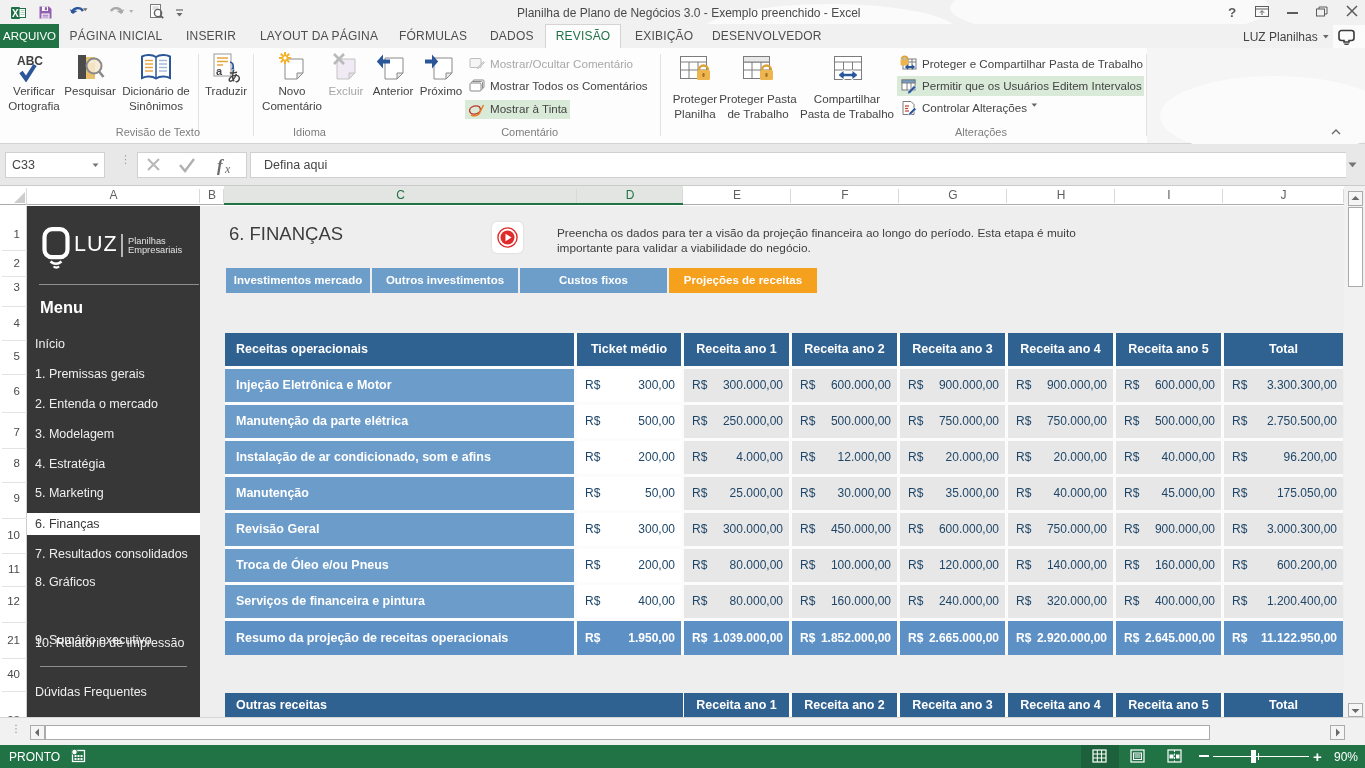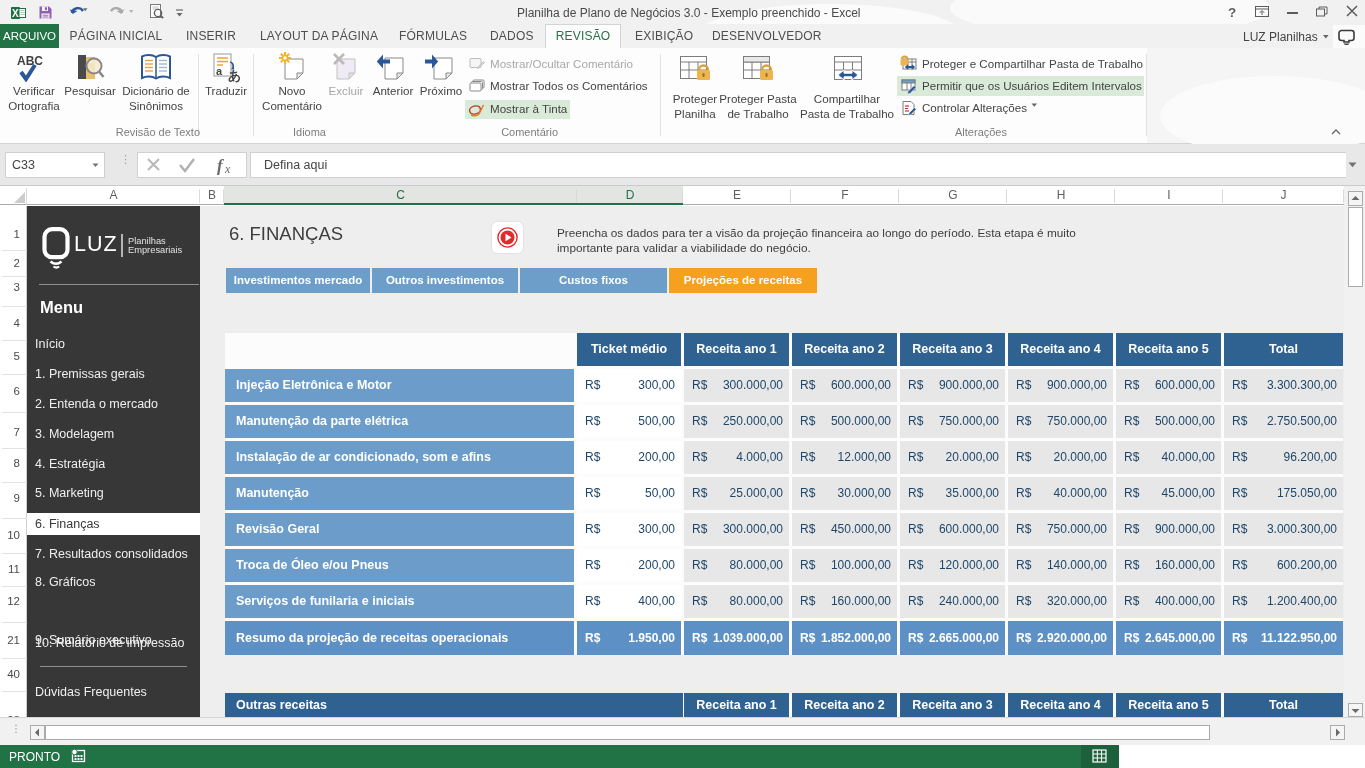--- a/index.html
+++ b/index.html
@@ -30,21 +30,21 @@
 .mi{left:8px;width:160px;font-size:12.5px;color:#efefef;height:16px;line-height:16px;}
 .thdr{background:#2f6191;color:#fff;font-weight:700;font-size:12.5px;text-align:center;}
 .tlbl{background:#6c9cc9;color:#fff;font-weight:700;font-size:12.5px;line-height:33px;padding-left:11px;}
 .cell{font-size:12px;color:#1f4668;}
 .cell .rs{position:absolute;left:8px;}
 .cell .vl{position:absolute;right:6px;}
 .tabbtn{top:268px;height:25px;background:#6d9ec9;color:#fff;font-weight:700;font-size:11.5px;text-align:center;line-height:25px;}
 #hscroll{left:0;top:717px;width:1365px;height:28px;background:#f1f1f1;border-top:1px solid #d6d6d6;}
 #vscroll{left:1344px;top:186px;width:21px;height:531px;background:#f1f1f1;}
 .sbox{background:#f5f5f5;border:1px solid #ababab;}
-#statusbar{left:0;top:745px;width:1102px;height:23px;background:#217346;color:#fff;}
+#statusbar{left:0;top:745px;width:1365px;height:23px;background:#217346;color:#fff;}
 </style></head><body>
 <div id="app">
 
 <div class="a" id="titlebar">
  <div class="a cloud" style="left:700px;top:4px;width:260px;height:58px;background:#fbfbfb;"></div>
  <div class="a cloud" style="left:950px;top:-22px;width:320px;height:60px;background:#fafafa;"></div>
  <div class="a" style="left:500px;top:36px;width:170px;height:12px;border-bottom:3px solid #e9e9e9;border-radius:50%;"></div>
  <div class="a cloud" style="left:1060px;top:26px;width:140px;height:40px;background:#fcfcfc;"></div>
  <div class="a" style="left:11px;top:6px;width:15px;height:14px;">
   <svg width="15" height="14">
@@ -501,20 +501,21 @@
       </div>
 <div class="a" style="left:557px;top:20px;width:540px;height:32px;font-size:11.8px;line-height:15px;color:#3d3d3d;">Preencha os dados para ter a visão da projeção financeira ao longo do período. Esta etapa é muito importante para validar a viabilidade do negócio.</div>
 <div class="a tabbtn" style="left:226px;top:62px;width:144px;background:#6d9ec9;">Investimentos mercado</div>
 <div class="a tabbtn" style="left:372px;top:62px;width:146px;background:#6d9ec9;">Outros investimentos</div>
 <div class="a tabbtn" style="left:520px;top:62px;width:147px;background:#6d9ec9;">Custos fixos</div>
 <div class="a tabbtn" style="left:669px;top:62px;width:148px;background:#f6a11e;">Projeções de receitas</div>
 </div>
     <div class="a" style="left:0;top:0;width:1365px;height:768px;pointer-events:none;">
 <div class="a" style="left:225px;top:333px;width:1118px;height:322px;background:#fcfcfc;"></div>
 <div class="a" style="left:225px;top:693px;width:1118px;height:25px;background:#fcfcfc;"></div>
+<div class="a thdr" style="left:225px;top:333px;width:349px;height:33px;text-align:left;line-height:33px;padding-left:11px;">Receitas operacionais</div>
 <div class="a thdr" style="left:577px;top:333px;width:104px;height:33px;line-height:33px;">Ticket médio</div>
 <div class="a thdr" style="left:684px;top:333px;width:105px;height:33px;line-height:33px;">Receita ano 1</div>
 <div class="a thdr" style="left:792px;top:333px;width:105px;height:33px;line-height:33px;">Receita ano 2</div>
 <div class="a thdr" style="left:900px;top:333px;width:105px;height:33px;line-height:33px;">Receita ano 3</div>
 <div class="a thdr" style="left:1008px;top:333px;width:105px;height:33px;line-height:33px;">Receita ano 4</div>
 <div class="a thdr" style="left:1116px;top:333px;width:105px;height:33px;line-height:33px;">Receita ano 5</div>
 <div class="a thdr" style="left:1224px;top:333px;width:119px;height:33px;line-height:33px;">Total</div>
 <div class="a tlbl" style="left:225px;top:369px;width:349px;height:33px;">Injeção Eletrônica e Motor</div>
 <div class="a cell" style="left:577px;top:369px;width:104px;height:33px;line-height:33px;background:#ffffff;">
         <span class="rs">R$</span>
@@ -682,21 +683,21 @@
         <span class="vl">140.000,00</span>
       </div>
 <div class="a cell" style="left:1116px;top:549px;width:105px;height:33px;line-height:33px;background:#e7e7e7;">
         <span class="rs">R$</span>
         <span class="vl">160.000,00</span>
       </div>
 <div class="a cell" style="left:1224px;top:549px;width:119px;height:33px;line-height:33px;background:#e7e7e7;">
         <span class="rs">R$</span>
         <span class="vl">600.200,00</span>
       </div>
-<div class="a tlbl" style="left:225px;top:585px;width:349px;height:33px;">Serviços de funilaria e iniciais</div>
+<div class="a tlbl" style="left:225px;top:585px;width:349px;height:33px;">Serviços de financeira e pintura</div>
 <div class="a cell" style="left:577px;top:585px;width:104px;height:33px;line-height:33px;background:#ffffff;">
         <span class="rs">R$</span>
         <span class="vl">400,00</span>
       </div>
 <div class="a cell" style="left:684px;top:585px;width:105px;height:33px;line-height:33px;background:#e7e7e7;">
         <span class="rs">R$</span>
         <span class="vl">80.000,00</span>
       </div>
 <div class="a cell" style="left:792px;top:585px;width:105px;height:33px;line-height:33px;background:#e7e7e7;">
         <span class="rs">R$</span>

